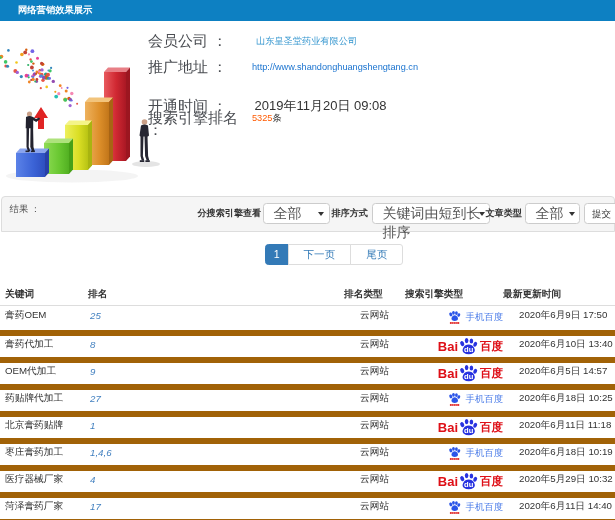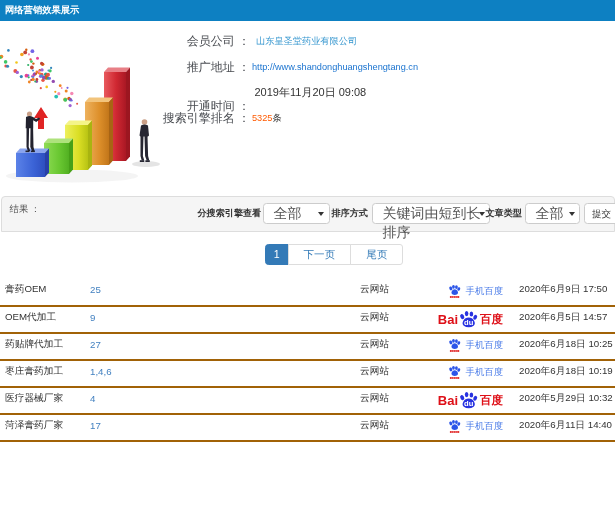--- a/index.html
+++ b/index.html
@@ -1,35 +1,35 @@
 <!DOCTYPE html>
 <html><head>
 <meta charset="utf-8">
 <style>
 * { margin:0; padding:0; box-sizing:border-box; }
 html,body { width:615px; height:520px; background:#fff; font-family:"Liberation Sans",sans-serif; overflow:hidden; }
 .abs { position:absolute; }
-.hdr { position:absolute; left:0; top:0; width:615px; height:21px; background:#0d80c2; color:#fff; font-size:9.3px; font-weight:bold; line-height:21.5px; padding-left:5px; }
-.lab { position:absolute; left:148px; width:102px; text-align:right; font-size:12px; color:#4a4d52; height:12px; line-height:12px; }
+.hdr { position:absolute; left:0; top:0; width:615px; height:21px; background:#0d80c2; color:#fff; font-size:9.3px; font-weight:bold; line-height:21.5px; padding-left:18px; }
+.lab { position:absolute; left:148px; width:102px; text-align:left; font-size:15px; color:#4a4d52; height:12px; line-height:12px; }
 .val { position:absolute; font-size:9.2px; color:#333; height:12px; line-height:12px; }
 .band { position:absolute; left:1px; top:195.5px; width:614px; height:36px; background:#f5f5f5; border:1px solid #ddd; border-radius:4px 4px 0 0; }
 .blab { position:absolute; font-size:9.1px; font-weight:bold; color:#333; height:21px; line-height:21px; top:202.5px; }
 .sel { position:absolute; top:202.5px; height:21px; background:#fff; border:1px solid #ccc; border-radius:3.5px; font-size:14px; color:#555; line-height:19px; padding-left:9.5px; }
 .sel:after { content:""; position:absolute; right:4.5px; top:8px; border-left:3.5px solid transparent; border-right:3.5px solid transparent; border-top:4px solid #333; }
 .btn { position:absolute; left:583.5px; top:202.5px; width:36px; height:21px; background:#fff; border:1px solid #ccc; border-radius:3.5px; font-size:9.5px; color:#333; text-align:center; line-height:19px; }
 .pager { position:absolute; left:265px; top:244.4px; height:21px; font-size:10.6px; }
 .pager span { display:inline-block; float:left; height:21px; line-height:19px; border:1px solid #ddd; background:#fff; color:#337ab7; padding:0 15px; margin-left:-1px; }
 .pager span.act { background:#337ab7; border-color:#337ab7; color:#fff; margin-left:0; border-radius:3.5px 0 0 3.5px; padding:0 7.8px; }
 .pager span.last { border-radius:0 3px 3px 0; }
 table.tb { position:absolute; left:0; top:278.5px; width:615px; border-collapse:collapse; table-layout:fixed; font-size:9.7px; color:#333; }
 table.tb th { font-weight:bold; text-align:left; height:27px; border-bottom:1px solid #ddd; padding:5px 0 0 0; vertical-align:middle; }
-table.tb td { height:27px; border-bottom:2px solid #a16207; padding:0 0 4px 16px; vertical-align:middle; }
+table.tb td { height:27px; border-bottom:6px solid #a16207; padding:0 0 4px 16px; vertical-align:middle; }
 table.tb td.eng { padding-bottom:0;text-align:right; }
 table.tb .c1 { padding-left:5px; }
-.rk { color:#4381c0; padding-left:2px !important; }
+.rk { color:#4381c0; padding-left:2px !important;font-style:italic; }
 .bdsm { display:inline-block; vertical-align:middle; }
 .bdtxt { color:#4b7ce8; font-size:9.4px; vertical-align:middle; }
 .bai { color:#de0f17; font-weight:bold; font-size:13px; font-family:"Liberation Sans",sans-serif; vertical-align:middle; letter-spacing:0; }
 .bd2 { color:#de0f17; font-weight:bold; font-size:11.5px; vertical-align:middle; }
 </style>
 </head>
 <body>
 <div class="hdr">网络营销效果展示</div>
 
 <svg class="abs" style="left:0;top:25px" width="170" height="160" viewBox="0 0 170 160">
@@ -190,21 +190,21 @@
     <circle cx="31.1" cy="54.9" r="1.0" fill="#c0392b"></circle>
     <circle cx="41.5" cy="50.9" r="1.4" fill="#3a8fd8"></circle>
   </g>
 </svg>
 
 <div class="lab" style="top:35px">会员公司 ：</div>
 <div class="val" style="left:256px;top:35px;color:#3596cf">山东皇圣堂药业有限公司</div>
 <div class="lab" style="top:60.5px">推广地址 ：</div>
 <div class="val" style="left:252px;top:60.5px;color:#1a73cf">http://www.shandonghuangshengtang.cn</div>
 <div class="lab" style="top:100px">开通时间 ：</div>
-<div class="val" style="left:254.5px;top:86px;font-size:11px">2019年11月20日 09:08</div>
+<div class="val" style="left:254.5px;top:100px;font-size:13px">2019年11月20日 09:08</div>
 <div class="lab" style="top:111.5px">搜索引擎排名 ：</div>
 <div class="val" style="left:252px;top:111.5px"><span style="color:#ff5a00">5325</span>条</div>
 
 <div class="band"></div>
 <div style="position:absolute;left:9.5px;top:202.5px;height:12px;line-height:12px;font-size:9.4px;color:#555">结果 ：</div>
 <div class="blab" style="left:197.5px">分搜索引擎查看</div>
 <div class="sel" style="left:263px;width:66.5px">全部</div>
 <div class="blab" style="left:331.5px">排序方式</div>
 <div class="sel" style="left:372px;width:118px">关键词由短到长排序</div>
 <div class="blab" style="left:485.5px">文章类型</div>
@@ -219,20 +219,27 @@
 
 <table class="tb">
   <colgroup>
       <col style="width:88px">
       <col style="width:256px">
       <col style="width:61px">
       <col style="width:98px">
       <col style="width:112px">
     </colgroup>
   <tbody>
+      <tr>
+        <th class="c1">关键词</th>
+        <th>排名</th>
+        <th>排名类型</th>
+        <th>搜索引擎类型</th>
+        <th>最新更新时间</th>
+      </tr>
   <tr>
         <td class="c1">膏药OEM</td>
         <td class="rk">25</td>
         <td>云网站</td>
         <td class="eng"><svg class="bdsm" width="15" height="15.5" viewBox="0 0 20 21" style="margin-left:4.5px;margin-right:4px">
             <g fill="#2b55e8">
               <ellipse cx="5" cy="6" rx="2" ry="2.7" transform="rotate(-20 5 6)"></ellipse>
               <ellipse cx="8.6" cy="3.8" rx="1.9" ry="2.6"></ellipse>
               <ellipse cx="12.6" cy="4.2" rx="1.9" ry="2.6"></ellipse>
               <ellipse cx="15.8" cy="6.8" rx="1.9" ry="2.5" transform="rotate(22 15.8 6.8)"></ellipse>
@@ -240,33 +247,49 @@
             </g>
             <rect x="3.8" y="16.4" width="12.6" height="2.4" fill="#e01f1f"></rect>
             <rect x="5.6" y="17.2" width="1.4" height="0.9" fill="#fff"></rect>
             <rect x="8" y="17.2" width="1.4" height="0.9" fill="#fff"></rect>
             <rect x="10.4" y="17.2" width="1.4" height="0.9" fill="#fff"></rect>
             <rect x="12.8" y="17.2" width="1.4" height="0.9" fill="#fff"></rect>
           </svg><span class="bdtxt">手机百度</span></td>
         <td>2020年6月9日 17:50</td>
       </tr>
   <tr>
-        <td class="c1">OEM代加工</td>
-        <td class="rk">9</td>
+        <td class="c1">膏药代加工</td>
+        <td class="rk">8</td>
         <td>云网站</td>
         <td class="eng"><span class="bai">Bai</span><svg class="bdsm" width="22" height="18" viewBox="0 0 22 18" style="margin:0 0 0 0">
             <g fill="#2732e0">
               <ellipse cx="4.2" cy="6.6" rx="1.9" ry="2.7" transform="rotate(-24 4.2 6.6)"></ellipse>
               <ellipse cx="8.6" cy="3.6" rx="1.8" ry="2.6"></ellipse>
               <ellipse cx="13.4" cy="4" rx="1.8" ry="2.6"></ellipse>
               <ellipse cx="17.2" cy="7.2" rx="1.8" ry="2.5" transform="rotate(26 17.2 7.2)"></ellipse>
               <path d="M10.7 7.6 q3.6,0 5.4,3.2 q1.7,3.2 -0.5,4.9 q-2.1,1.6 -4.9,1.6 q-2.8,0 -4.9,-1.6 q-2.2,-1.7 -0.5,-4.9 q1.8,-3.2 5.4,-3.2 z"></path>
             </g>
             <text x="10.7" y="15.2" text-anchor="middle" font-size="7.6" font-weight="bold" fill="#fff" font-family="Liberation Sans">du</text>
           </svg><span class="bd2">百度</span></td>
+        <td>2020年6月10日 13:40</td>
+      </tr>
+  <tr>
+        <td class="c1">OEM代加工</td>
+        <td class="rk">9</td>
+        <td>云网站</td>
+        <td class="eng"><span class="bai">Bai</span><svg class="bdsm" width="22" height="18" viewBox="0 0 22 18" style="margin:0 0 0 0">
+            <g fill="#2732e0">
+              <ellipse cx="4.2" cy="6.6" rx="1.9" ry="2.7" transform="rotate(-24 4.2 6.6)"></ellipse>
+              <ellipse cx="8.6" cy="3.6" rx="1.8" ry="2.6"></ellipse>
+              <ellipse cx="13.4" cy="4" rx="1.8" ry="2.6"></ellipse>
+              <ellipse cx="17.2" cy="7.2" rx="1.8" ry="2.5" transform="rotate(26 17.2 7.2)"></ellipse>
+              <path d="M10.7 7.6 q3.6,0 5.4,3.2 q1.7,3.2 -0.5,4.9 q-2.1,1.6 -4.9,1.6 q-2.8,0 -4.9,-1.6 q-2.2,-1.7 -0.5,-4.9 q1.8,-3.2 5.4,-3.2 z"></path>
+            </g>
+            <text x="10.7" y="15.2" text-anchor="middle" font-size="7.6" font-weight="bold" fill="#fff" font-family="Liberation Sans">du</text>
+          </svg><span class="bd2">百度</span></td>
         <td>2020年6月5日 14:57</td>
       </tr>
   <tr>
         <td class="c1">药贴牌代加工</td>
         <td class="rk">27</td>
         <td>云网站</td>
         <td class="eng"><svg class="bdsm" width="15" height="15.5" viewBox="0 0 20 21" style="margin-left:4.5px;margin-right:4px">
             <g fill="#2b55e8">
               <ellipse cx="5" cy="6" rx="2" ry="2.7" transform="rotate(-20 5 6)"></ellipse>
               <ellipse cx="8.6" cy="3.8" rx="1.9" ry="2.6"></ellipse>
@@ -276,20 +299,36 @@
             </g>
             <rect x="3.8" y="16.4" width="12.6" height="2.4" fill="#e01f1f"></rect>
             <rect x="5.6" y="17.2" width="1.4" height="0.9" fill="#fff"></rect>
             <rect x="8" y="17.2" width="1.4" height="0.9" fill="#fff"></rect>
             <rect x="10.4" y="17.2" width="1.4" height="0.9" fill="#fff"></rect>
             <rect x="12.8" y="17.2" width="1.4" height="0.9" fill="#fff"></rect>
           </svg><span class="bdtxt">手机百度</span></td>
         <td>2020年6月18日 10:25</td>
       </tr>
   <tr>
+        <td class="c1">北京膏药贴牌</td>
+        <td class="rk">1</td>
+        <td>云网站</td>
+        <td class="eng"><span class="bai">Bai</span><svg class="bdsm" width="22" height="18" viewBox="0 0 22 18" style="margin:0 0 0 0">
+            <g fill="#2732e0">
+              <ellipse cx="4.2" cy="6.6" rx="1.9" ry="2.7" transform="rotate(-24 4.2 6.6)"></ellipse>
+              <ellipse cx="8.6" cy="3.6" rx="1.8" ry="2.6"></ellipse>
+              <ellipse cx="13.4" cy="4" rx="1.8" ry="2.6"></ellipse>
+              <ellipse cx="17.2" cy="7.2" rx="1.8" ry="2.5" transform="rotate(26 17.2 7.2)"></ellipse>
+              <path d="M10.7 7.6 q3.6,0 5.4,3.2 q1.7,3.2 -0.5,4.9 q-2.1,1.6 -4.9,1.6 q-2.8,0 -4.9,-1.6 q-2.2,-1.7 -0.5,-4.9 q1.8,-3.2 5.4,-3.2 z"></path>
+            </g>
+            <text x="10.7" y="15.2" text-anchor="middle" font-size="7.6" font-weight="bold" fill="#fff" font-family="Liberation Sans">du</text>
+          </svg><span class="bd2">百度</span></td>
+        <td>2020年6月11日 11:18</td>
+      </tr>
+  <tr>
         <td class="c1">枣庄膏药加工</td>
         <td class="rk">1,4,6</td>
         <td>云网站</td>
         <td class="eng"><svg class="bdsm" width="15" height="15.5" viewBox="0 0 20 21" style="margin-left:4.5px;margin-right:4px">
             <g fill="#2b55e8">
               <ellipse cx="5" cy="6" rx="2" ry="2.7" transform="rotate(-20 5 6)"></ellipse>
               <ellipse cx="8.6" cy="3.8" rx="1.9" ry="2.6"></ellipse>
               <ellipse cx="12.6" cy="4.2" rx="1.9" ry="2.6"></ellipse>
               <ellipse cx="15.8" cy="6.8" rx="1.9" ry="2.5" transform="rotate(22 15.8 6.8)"></ellipse>
               <path d="M10.3 7.2 q2.6,0 4,2.6 q1.3,2.6 -0.6,4 q-1.6,1.1 -3.4,1.1 q-1.8,0 -3.4,-1.1 q-1.9,-1.4 -0.6,-4 q1.4,-2.6 4,-2.6 z"></path>

